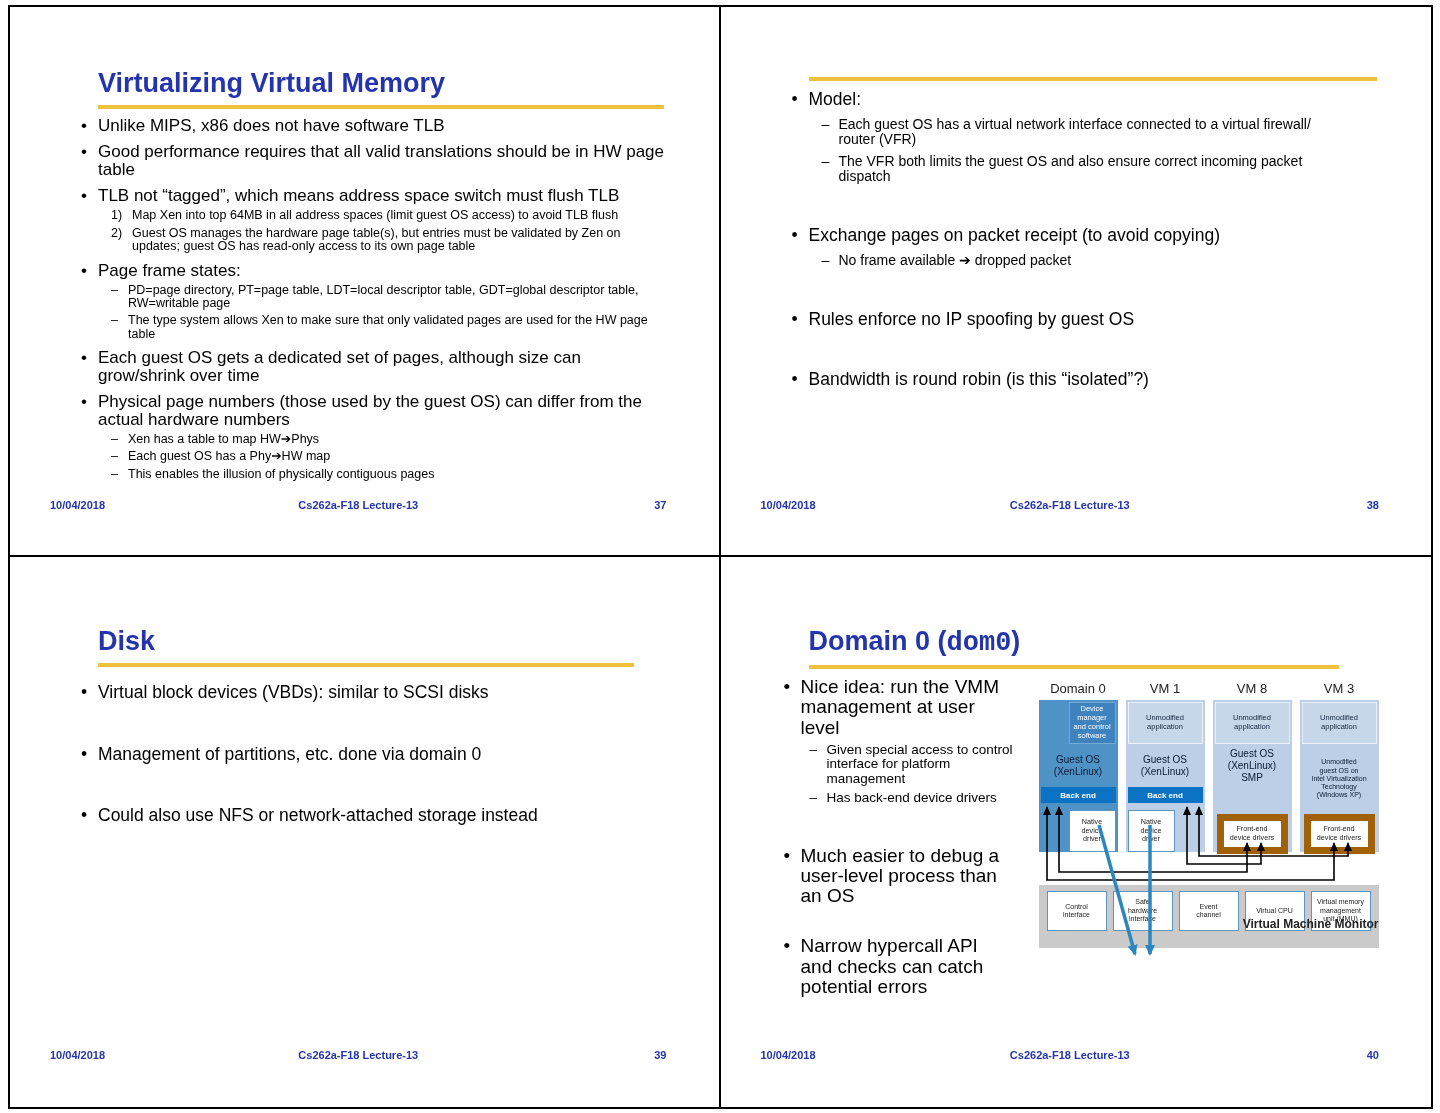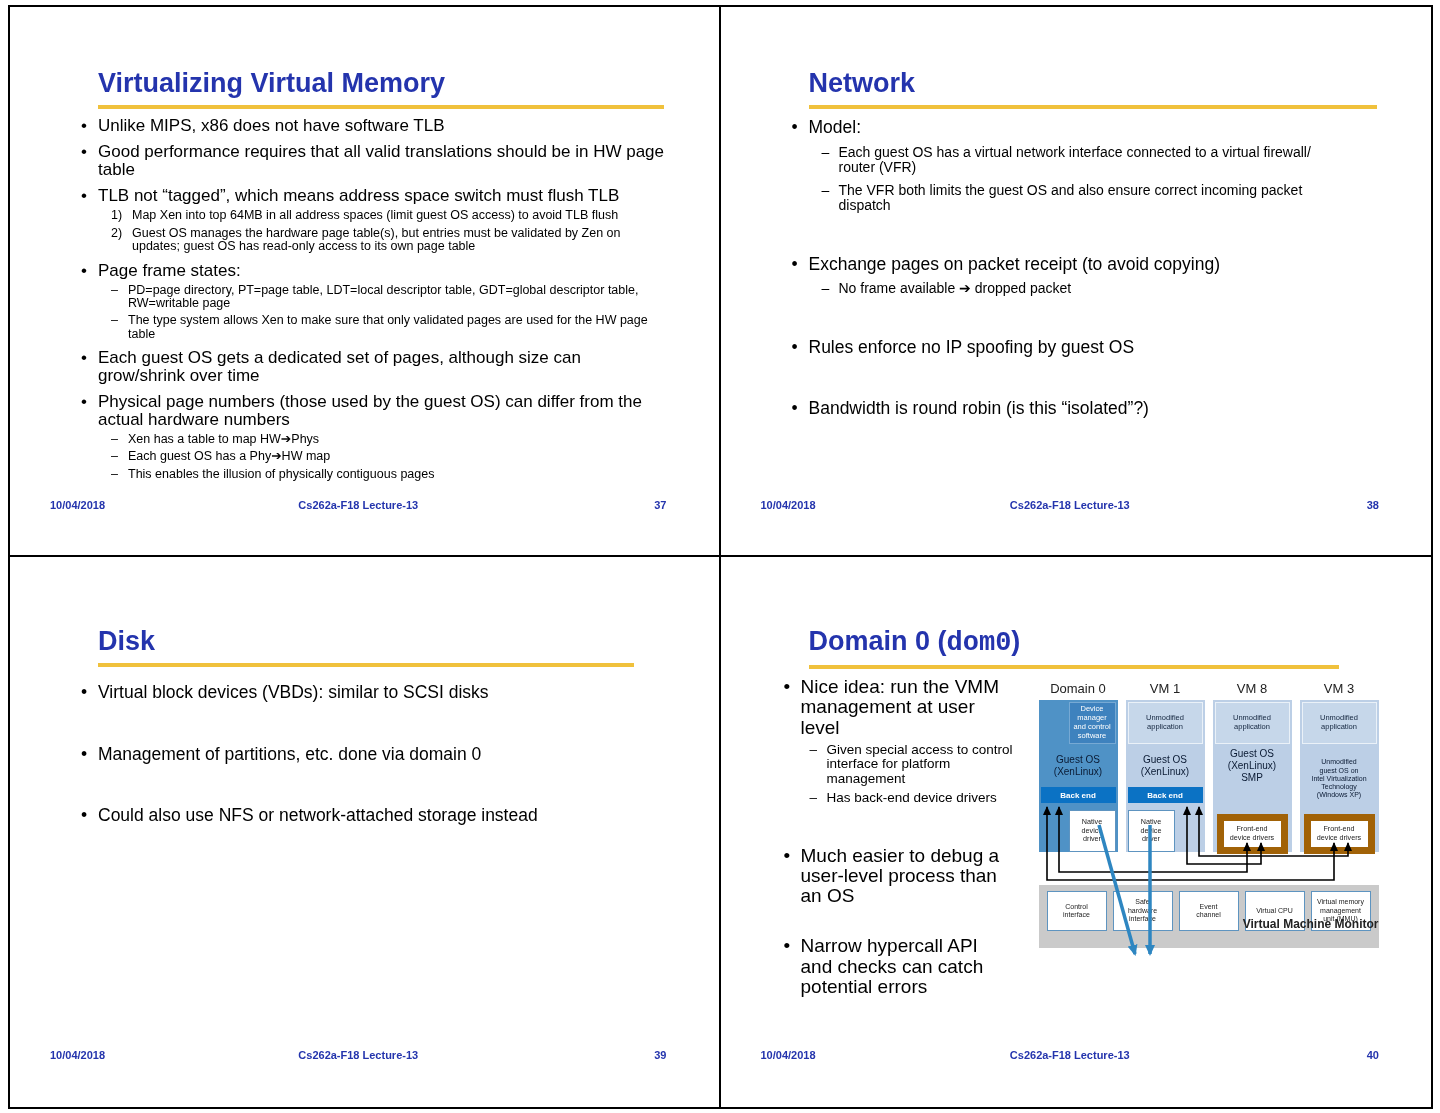--- a/index.html
+++ b/index.html
@@ -121,21 +121,20 @@
       <div class="footer">
         <span class="f-date">10/04/2018</span>
         <span class="f-center">Cs262a-F18 Lecture-13</span>
         <span class="f-num">37</span>
       </div>
     </div>
   </section>
 
   <section class="quad q2">
     <div class="slide s2">
-      <h2 class="title">Network</h2>
       <div class="rule"></div>
       <div class="content">
         <div class="li lv1"><span class="g">•</span><span class="t">Model:</span></div>
         <div class="li lv2"><span class="g">–</span><span class="t">Each guest OS has a virtual network interface connected to a virtual firewall/ router (VFR)</span></div>
         <div class="li lv2"><span class="g">–</span><span class="t">The VFR both limits the guest OS and also ensure correct incoming packet dispatch</span></div>
         <div class="li lv1 gap"><span class="g">•</span><span class="t">Exchange pages on packet receipt (to avoid copying)</span></div>
         <div class="li lv2"><span class="g">–</span><span class="t">No frame available ➔ dropped packet</span></div>
         <div class="li lv1 gap"><span class="g">•</span><span class="t">Rules enforce no IP spoofing by guest OS</span></div>
         <div class="li lv1 gap"><span class="g">•</span><span class="t">Bandwidth is round robin (is this “isolated”?)</span></div>
       </div>

